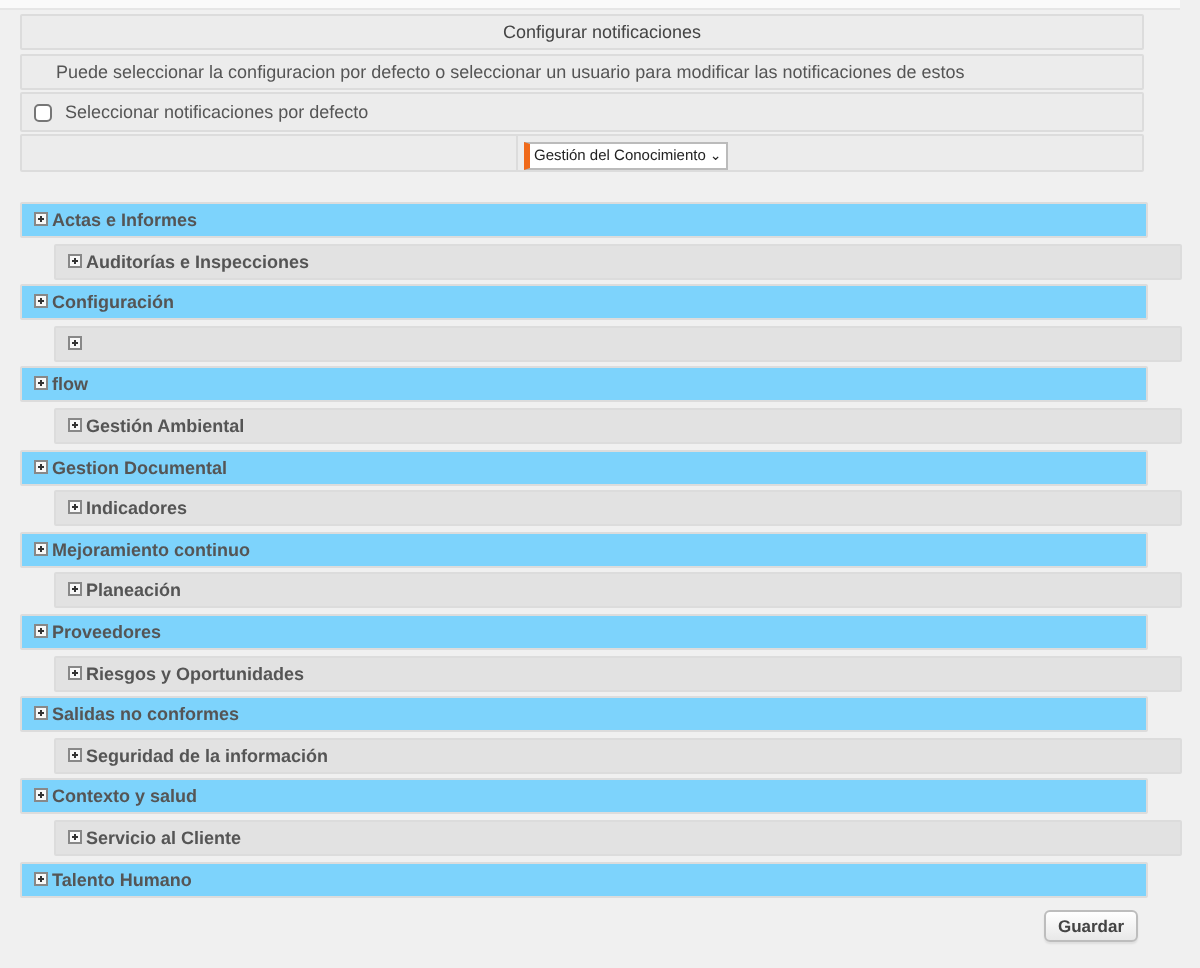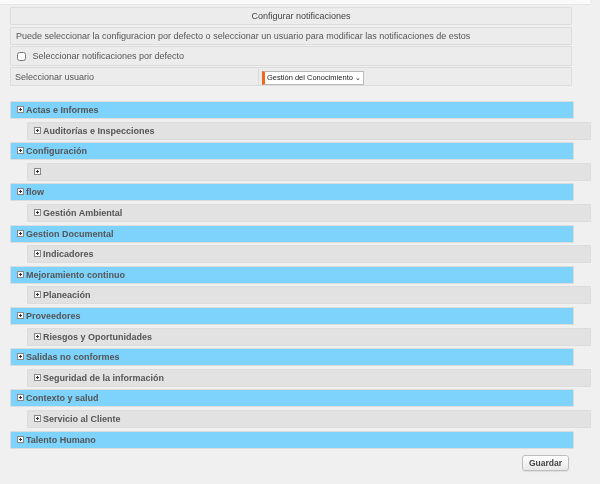--- a/index.html
+++ b/index.html
@@ -11,21 +11,21 @@
     position: relative;
   }
   .topline { position: absolute; left: 0; top: 0; width: 590px; height: 4px; background: #fafafa; border-bottom: 1px solid #e6e6e6; }
   .box {
     position: absolute; left: 10px; width: 562px;
     background: #ececec; border: 1px solid #dcdcdc; border-radius: 1px;
     box-sizing: border-box;
     padding-left: 20px;
   }
   .title-box { top: 7px; height: 18px; text-align: center; line-height: 17px; color: #444; font-size: 9px; }
-  .desc-box { top: 27px; height: 18px; line-height: 17px; padding-left: 5px; color: #555; }
+  .desc-box { top: 27px; height: 18px; line-height: 17px; padding-left: 17px; color: #555; }
   .check-box { top: 46px; height: 20px; line-height: 19px; padding-left: 6px; }
   .check-box input { width: 9px; height: 9px; margin: 0 4px 0 0; vertical-align: middle; }
   .check-box label { vertical-align: middle; color: #555; }
   .user-row { top: 67px; height: 19px; padding: 0; }
   .user-row .lbl { position: absolute; left: 4px; top: 0; line-height: 18px; color: #555; }
   .user-row .divider { position: absolute; left: 247px; top: 0; width: 1px; height: 100%; background: #dcdcdc; }
   .sel {
     position: absolute; left: 251px; top: 3px; height: 12px;
     background: #fff; border: 1px solid #bbb; border-left: 3px solid #f06a1a;
     font-size: 7.5px; line-height: 11px; padding: 0 2px 0 2px; color: #222;
@@ -59,21 +59,20 @@
 
 <div class="box title-box">Configurar notificaciones</div>
 <div class="box desc-box">Puede seleccionar la configuracion por defecto o seleccionar un usuario para modificar las notificaciones de estos</div>
 
 <div class="box check-box">
   <input type="checkbox" id="defchk" style="">
   <label for="defchk">Seleccionar notificaciones por defecto</label>
 </div>
 
 <div class="box user-row">
-  <span class="lbl">Seleccionar usuario</span>
   <span class="divider"></span>
   <div class="sel">
     <span>Gestión del Conocimiento</span><span class="chev">⌄</span>
   </div>
 </div>
 
 <div id="sections">
     <div class="section light" style="top: 101px;"><span class="plus"></span><span>Actas e Informes</span></div>
     <div class="section dark" style="top: 122px;"><span class="plus"></span><span>Auditorías e Inspecciones</span></div>
     <div class="section light" style="top: 142px;"><span class="plus"></span><span>Configuración</span></div>

